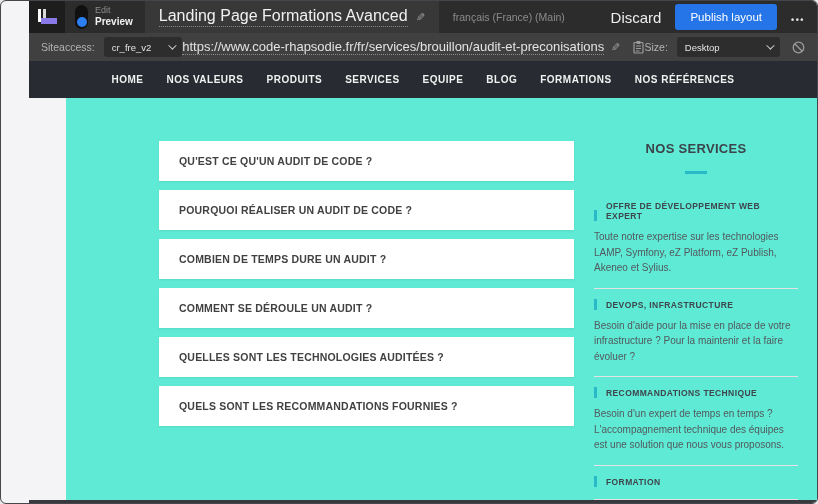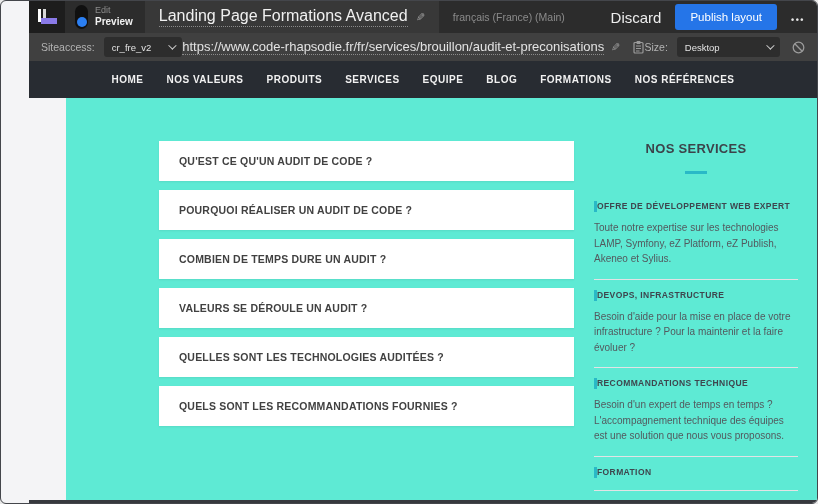--- a/index.html
+++ b/index.html
@@ -59,21 +59,21 @@
   .cols { display:flex; padding:43px 0 0 93px; }
   .faq-col { width:415px; flex:0 0 415px; }
   .faq-card { height:40px; background:#ffffff; margin-bottom:9px; display:flex; align-items:center; padding-left:20px; box-shadow:0 1px 2px rgba(0,0,0,0.07); cursor:pointer; }
   .faq-card span { font-size:10.5px; font-weight:700; color:#414141; letter-spacing:0.2px; }
 
   .services-col { width:204px; margin-left:20px; }
   .services-title { font-size:13px; font-weight:700; color:#3c434a; text-align:center; letter-spacing:0.3px; }
   .services-dash { width:22px; height:3px; background:#29b9c7; margin:15px auto 0; }
   .services-list { margin-top:17px; }
   .service-section { padding:10px 0 12px; border-bottom:1px solid #e3e3e5; }
-  .service-head { display:flex; align-items:flex-start; }
+  .service-head { display:flex; align-items:flex-end; gap:9px; }
   .service-accent { width:3px; height:11px; background:#29b9c7; flex:0 0 3px; }
   .service-name { font-size:8.5px; font-weight:700; color:#3e464e; letter-spacing:0.4px; }
   .service-body { margin-top:8px; font-size:10px; color:#53595e; line-height:1.55; }
 
   .bottom-edge { height:3px; background:#37393e; flex:0 0 3px; }
 </style>
 </head>
 <body>
 
 <div class="app">
@@ -157,21 +157,21 @@
         <div class="faq-card">
             <span>QU'EST CE QU'UN AUDIT DE CODE ?</span>
           </div>
         <div class="faq-card">
             <span>POURQUOI RÉALISER UN AUDIT DE CODE ?</span>
           </div>
         <div class="faq-card">
             <span>COMBIEN DE TEMPS DURE UN AUDIT ?</span>
           </div>
         <div class="faq-card">
-            <span>VALEURS SE DÉROULE UN AUDIT ?</span>
+            <span>COMMENT SE DÉROULE UN AUDIT ?</span>
           </div>
         <div class="faq-card">
             <span>QUELLES SONT LES TECHNOLOGIES AUDITÉES ?</span>
           </div>
         <div class="faq-card">
             <span>QUELS SONT LES RECOMMANDATIONS FOURNIES ?</span>
           </div>
       </div>
 
       <div class="services-col">

